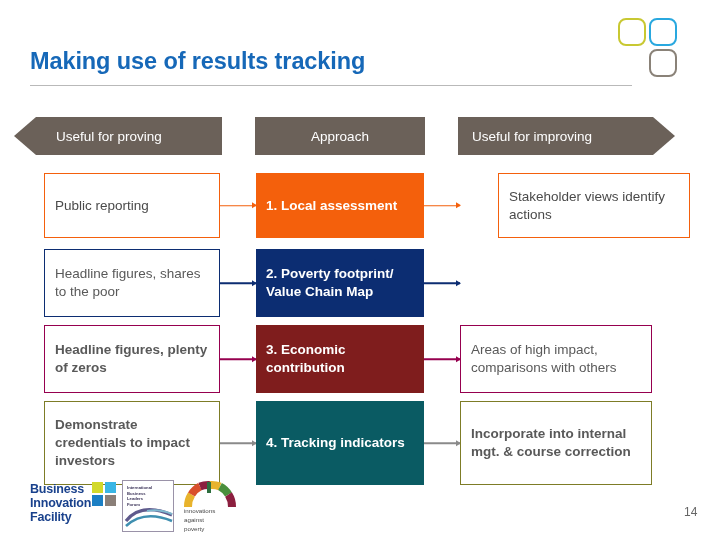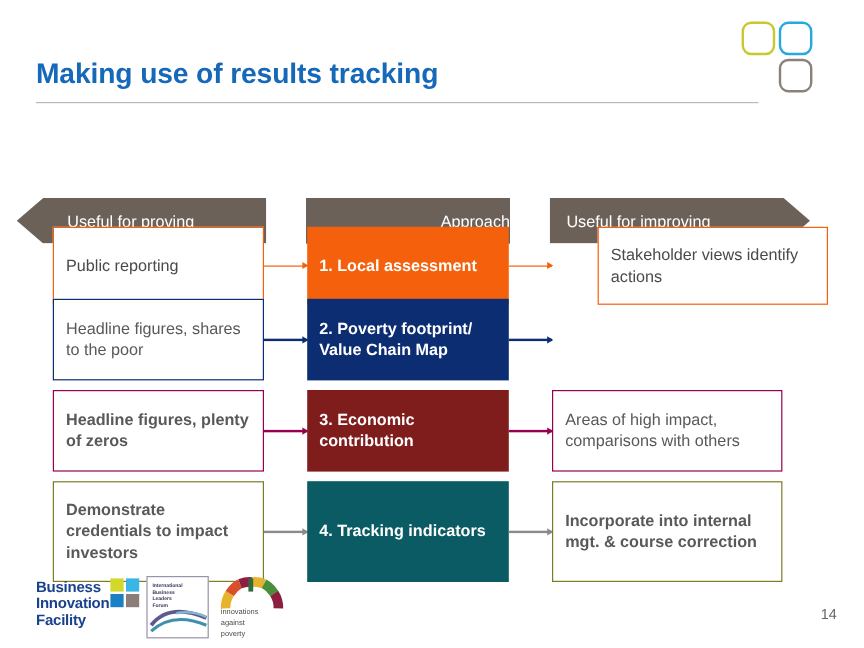--- a/index.html
+++ b/index.html
@@ -60,47 +60,46 @@
   .banner {
     position: absolute;
     top: 117px;
     height: 38px;
     background: #6b6159;
     color: #ffffff;
     font-size: 13.5px;
     display: flex;
     align-items: center;
     box-sizing: border-box;
-    margin-top: 48px;
   }
   #banner-proving {
     left: 14px;
     width: 208px;
     padding-left: 42px;
     clip-path: polygon(0% 50%, 22px 0%, 100% 0%, 100% 100%, 22px 100%);
   }
   #banner-approach {
     left: 255px;
     width: 170px;
-    justify-content: flex-end;
+    justify-content: center;
   }
   #banner-improving {
     left: 458px;
     width: 217px;
     padding-left: 14px;
     clip-path: polygon(0% 0%, calc(100% - 22px) 0%, 100% 50%, calc(100% - 22px) 100%, 0% 100%);
   }
 
   
   .row {
     position: absolute;
     left: 0;
     width: 720px;
   }
-  #row-1 { top: 189px; height: 65px; }
+  #row-1 { top: 173px; height: 65px; }
   #row-2 { top: 249px; height: 68px; }
   #row-3 { top: 325px; height: 68px; }
   #row-4 { top: 401px; height: 84px; }
 
   .cell {
     position: absolute;
     top: 0;
     height: 100%;
     box-sizing: border-box;
     display: flex;

